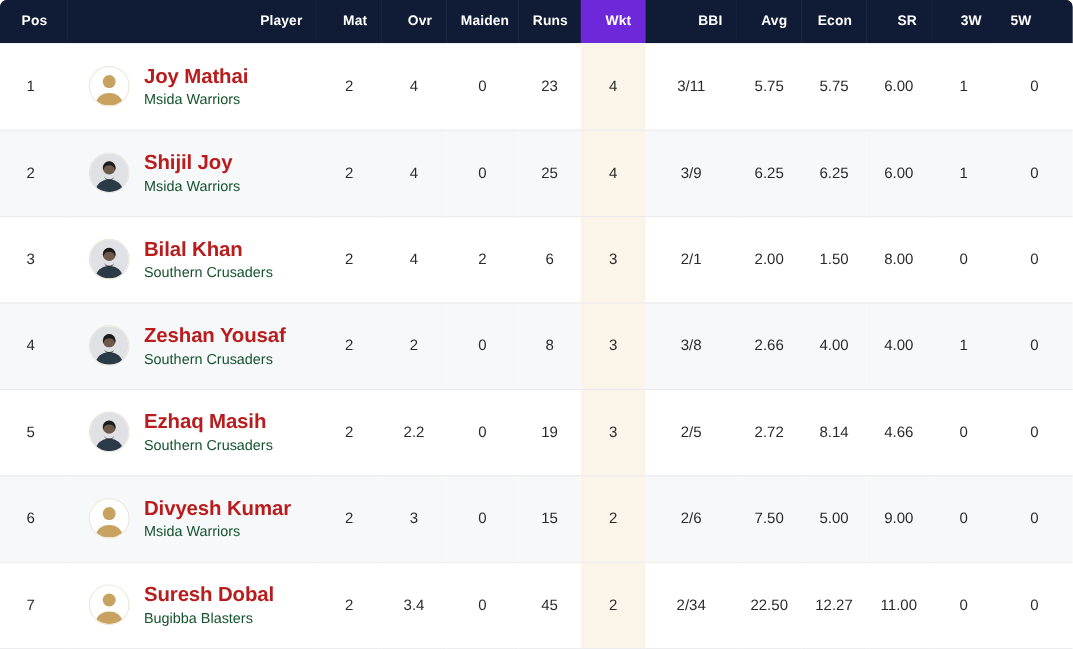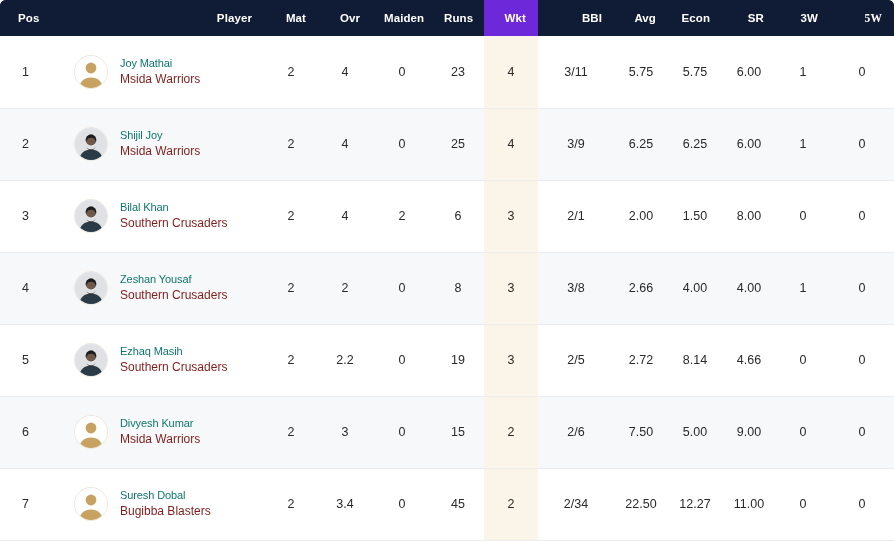--- a/index.html
+++ b/index.html
@@ -37,21 +37,21 @@
     font-size: 11.5px;
     font-weight: bold;
     letter-spacing: 0.1px;
     padding: 12px;
     vertical-align: middle;
     white-space: nowrap;
   }
   thead th.h-pos      { text-align: left;   padding-left: 18px; border-top-left-radius: 6px; }
   thead th.h-player   { text-align: right;   padding-left: 22px; }
   thead th.h-num      { text-align: right; }
-  thead th.h-last     { text-align: right; border-top-right-radius: 6px; font-family: Liberation Serif, serif; }
+  thead th.h-last     { text-align: left; border-top-right-radius: 6px; }
 
   
   tbody tr { height: 72px; }
   tbody tr.odd  { background: #ffffff; }
   tbody tr.even { background: #f7f8f9; }
 
   tbody td {
     padding: 0;
     vertical-align: middle;
     color: #1a1a1a;
@@ -93,30 +93,30 @@
     background: #ffffff;
     border: 1px solid #ece7dd;
     overflow: hidden;
     position: relative;
     display: block;
   }
   .avatar svg { display: block; width: 32px; height: 32px; }
 
   .p-names { display: flex; flex-direction: column; line-height: 1.18; }
   .p-name {
-    font-size: 11px;
-    font-weight: normal;
-    color: #0f766e;
+    font-size: 17px;
+    font-weight: bold;
+    color: #b91c1c;
     letter-spacing: -0.1px;
     white-space: nowrap;
   }
   .p-team {
     font-size: 12px;
     font-weight: normal;
-    color: #7f1d1d;
+    color: #14532d;
     white-space: nowrap;
     margin-top: 2px;
   }
 </style>
 </head>
 <body>
 
 <div id="stage">
   <table class="tbl">
     <colgroup>

